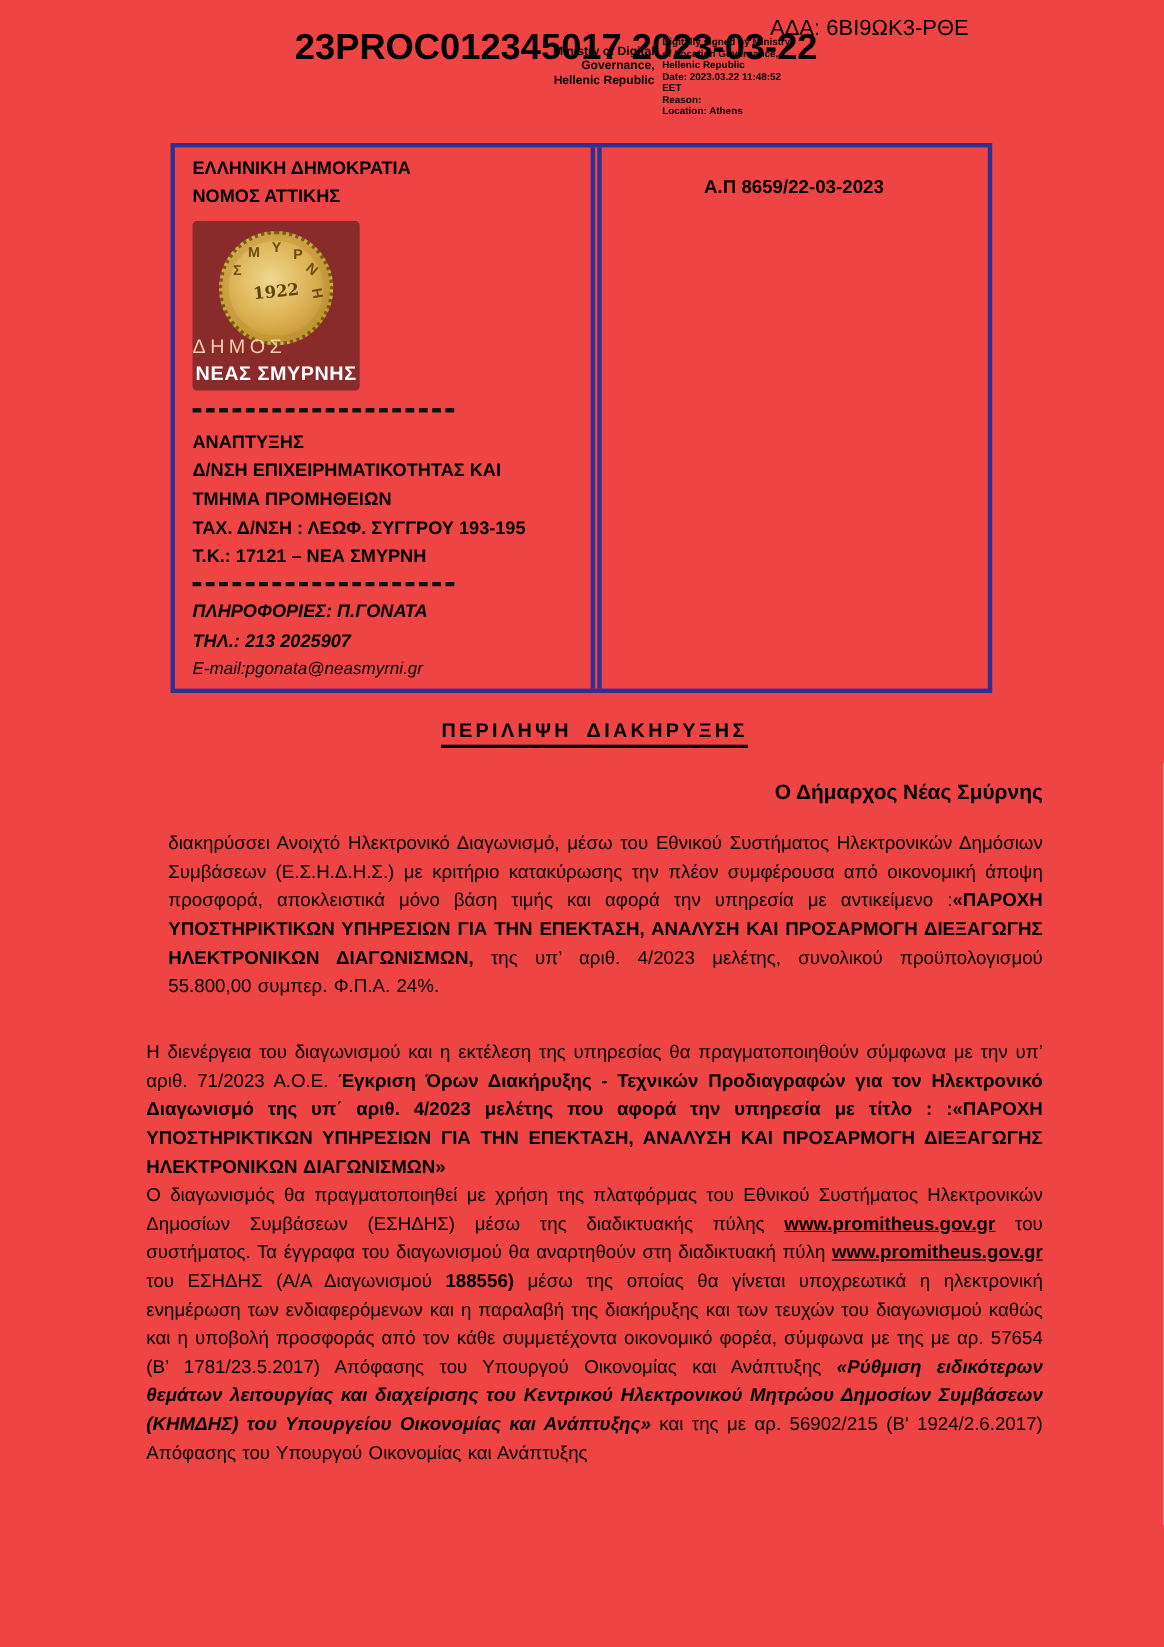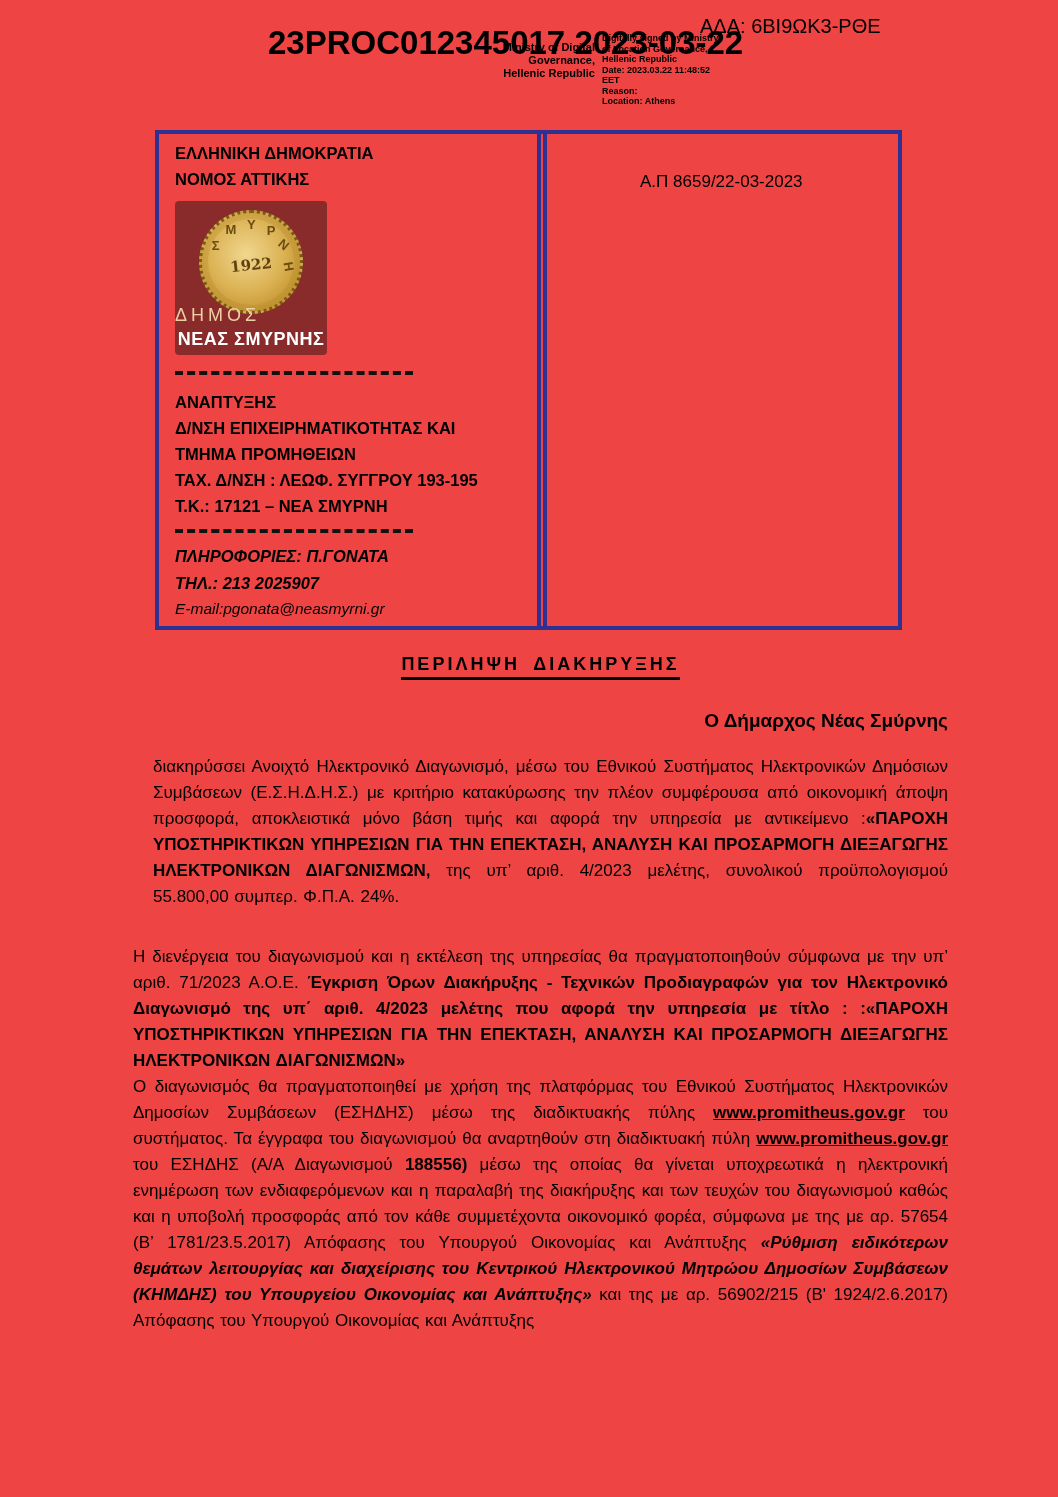--- a/index.html
+++ b/index.html
@@ -22,21 +22,21 @@
               border-left:4px solid #2e3192;border-right:4px solid #2e3192;}
   .lh-left{position:absolute;left:16px;top:6px;width:356px;}
   .lh-line{font-size:16.5px;font-weight:bold;line-height:26px;white-space:nowrap;}
   .lh-contact{font-size:16.5px;font-weight:bold;line-height:27px;white-space:nowrap;}
   .lh-email{font-size:15.5px;font-weight:normal;line-height:24px;white-space:nowrap;}
   .dash-sep{width:238px;height:0;border-top:4px dashed #111;}
   .sep1{margin-top:16px;}
   .sep2{margin-top:10px;}
   .dept-group{margin-top:14px;}
   .contact-group{margin-top:10px;font-style:italic;}
-  .ap-ref{position:absolute;left:481px;top:38px;font-size:17px;font-weight:normal;white-space:nowrap;}
+  .ap-ref{position:absolute;left:481px;top:26px;font-size:17px;font-weight:bold;white-space:nowrap;}
 
   
   .logo{position:relative;margin-top:9px;width:152px;height:154px;background:#8a2b2b;
         border-radius:4px;}
   .coin{position:absolute;left:24px;top:9px;width:104px;height:104px;border-radius:50%;
         box-sizing:border-box;border:3px dotted #7a5a18;
         background:radial-gradient(circle at 45% 42%, #f0d78f 0%, #ddb457 45%, #c69733 75%, #ad7f24 100%);
         box-shadow:inset 0 0 0 6px rgba(173,127,36,.25);}
   .coin-year{position:absolute;left:0;right:0;top:44%;text-align:center;
              font-family:"DejaVu Serif",serif;font-size:15px;font-weight:bold;color:#5f4210;

